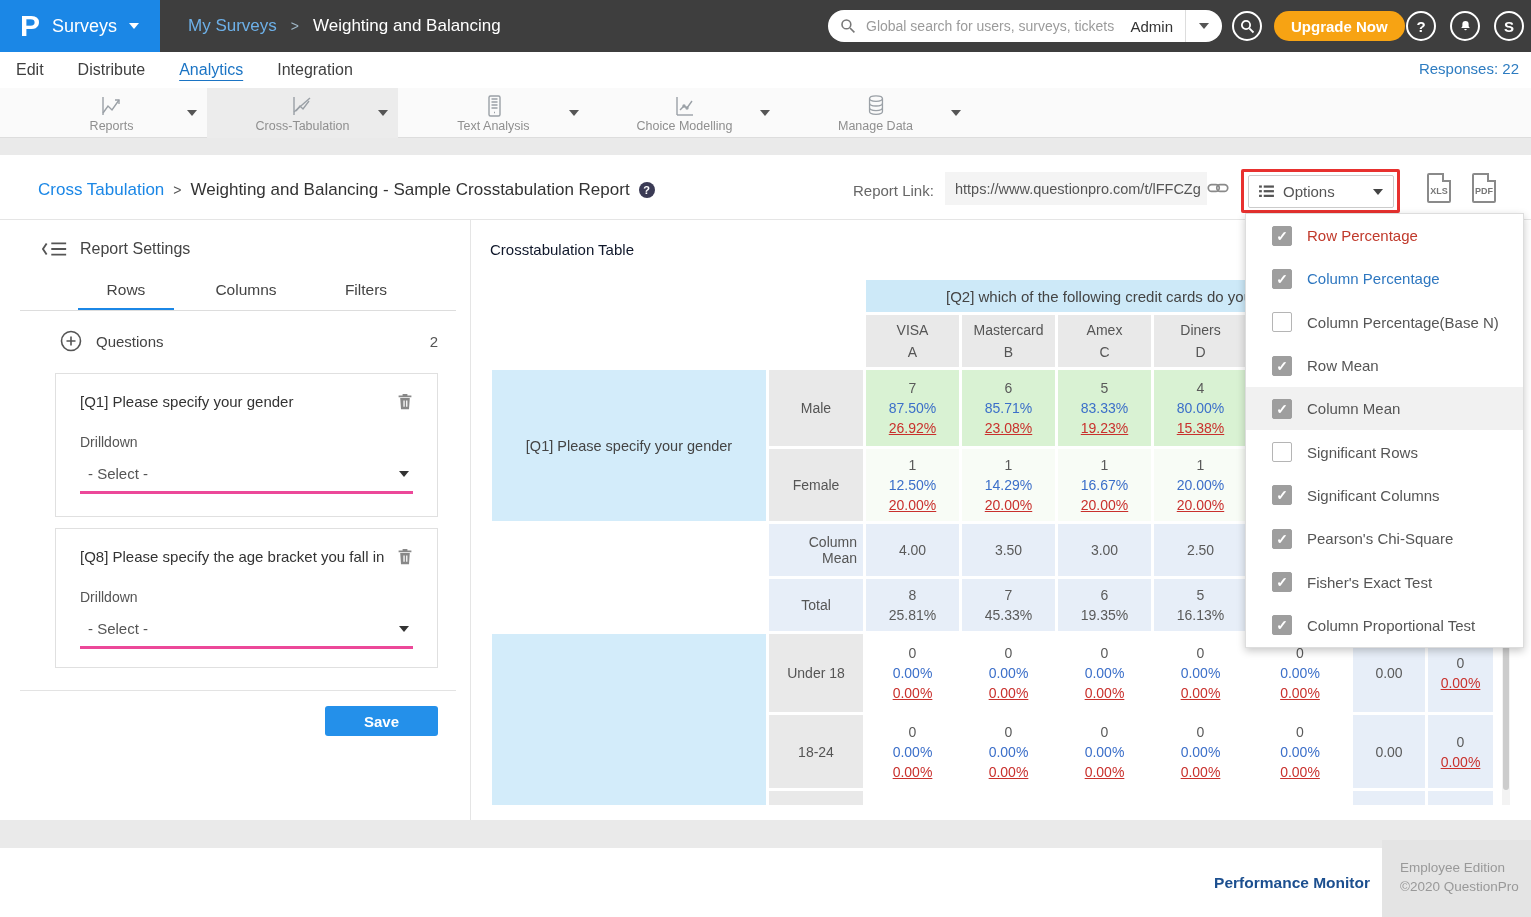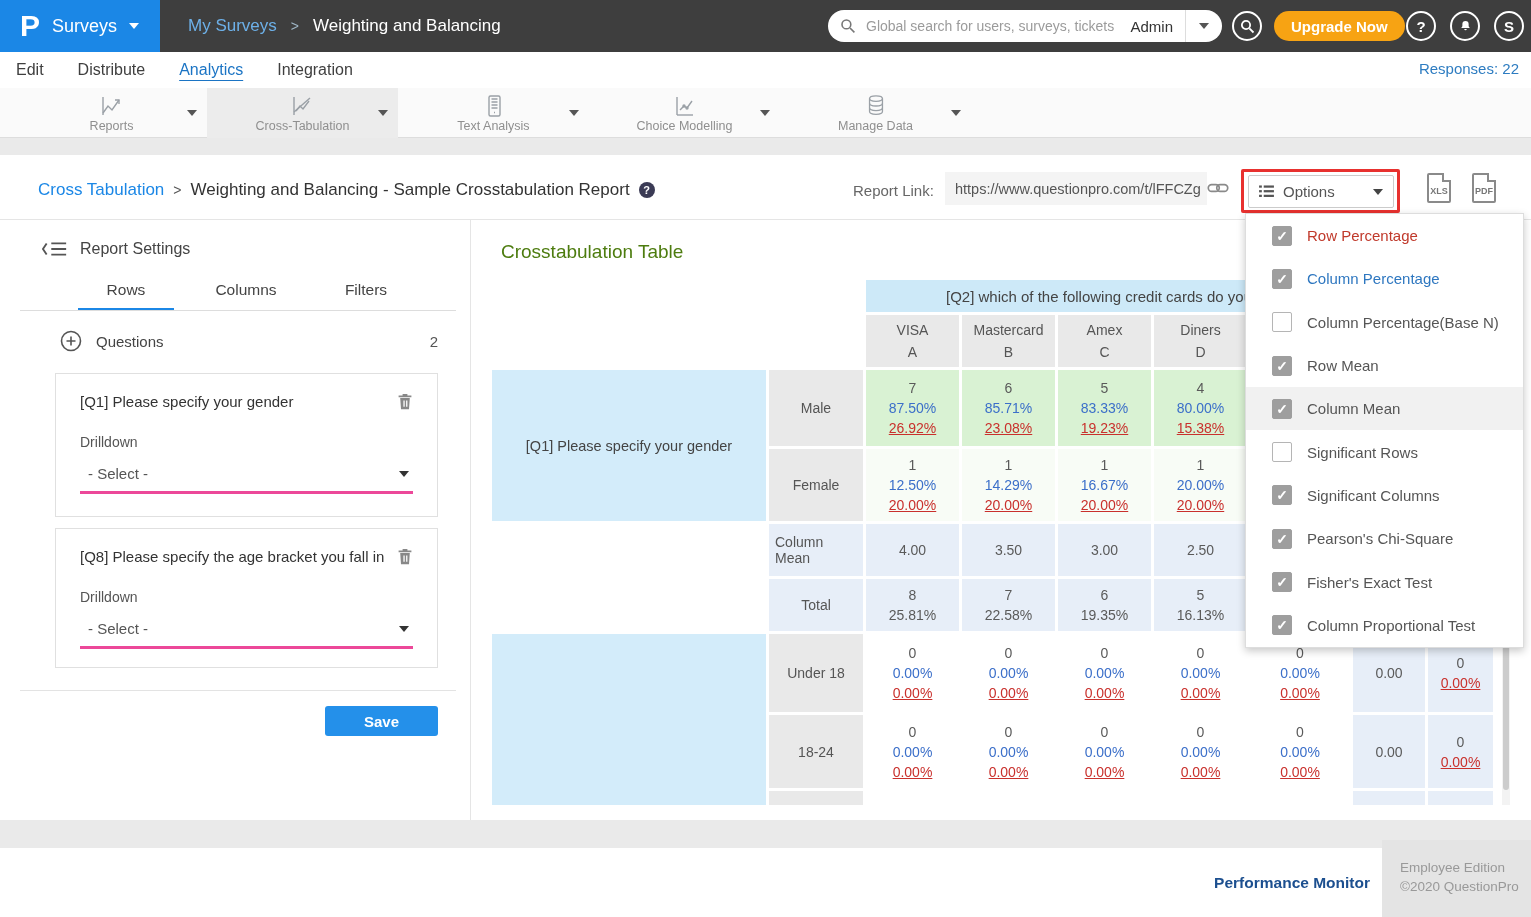--- a/index.html
+++ b/index.html
@@ -71,27 +71,27 @@
   .qcard{position:absolute;left:55px;width:383px;background:#fff;border:1px solid #e0e0e0;box-sizing:border-box;padding:19px 24px 12px;}
   .qc-title{display:flex;align-items:flex-start;font-size:15px;color:#333;}
   .qc-trash{margin-left:auto;cursor:pointer;}
   .qc-drill{margin-top:23px;font-size:14px;color:#555;}
   .qc-select{margin-top:15px;display:flex;align-items:center;justify-content:space-between;border-bottom:3px solid #ec4899;padding:0 4px 9px 8px;font-size:15px;color:#555;cursor:pointer;}
   .qc-select .caret{color:#333;}
   .save-line{position:absolute;left:20px;top:690px;width:436px;height:1px;background:#e3e3e3;}
   .save-btn{position:absolute;left:325px;top:706px;width:113px;height:30px;background:#2490ea;border:none;border-radius:3px;color:#fff;font-size:15px;font-weight:bold;cursor:pointer;font-family:"Liberation Sans",sans-serif;}
 
   
-  .xt-title{position:absolute;left:501px;top:241px;font-size:19px;color:#4d7c0f;}
+  .xt-title{position:absolute;left:490px;top:241px;font-size:15px;color:#0f172a;}
   .xtab{position:absolute;left:492px;top:280px;width:1001px;height:525px;display:grid;grid-template-columns:274px 94px 93px 93px 93px 93px 100px 72px 65px;grid-template-rows:32px 52px 76px 72px 52px 52px 78px 73px 40px;gap:3px;overflow:hidden;}
   .tc{display:flex;flex-direction:column;align-items:center;justify-content:center;gap:4px;font-size:14px;box-sizing:border-box;}
   .banner{background:#cde9f8;color:#444;font-size:15px;flex-direction:row;justify-content:flex-start;padding-left:80px;white-space:nowrap;overflow:visible;}
   .ghead{background:#e9e9e9;color:#555;gap:6px;}
   .qlabel{background:#d3ecfa;color:#444;font-size:14.5px;text-align:center;padding:0 20px;}
-  .rowhead{background:#e9e9e9;color:#555;text-align:left;padding:8px 6px;}
+  .rowhead{background:#e9e9e9;color:#555;text-align:right;padding:8px 6px;}
   .green{background:#d9f2d3;}
   .pale{background:#f8fcf6;}
   .lb{background:#e7eef8;}
   .whitec{background:#fff;}
   .c-n{color:#5a5a5a;}
   .c-blue{color:#3b6fc9;}
   .c-red{color:#c9302c;text-decoration:underline;}
   .vscroll{position:absolute;left:1502px;top:632px;width:8px;height:173px;background:#f3f3f3;}
   .vthumb{position:absolute;left:1px;top:8px;width:6px;height:150px;background:#ccc;border-radius:3px;}
 
@@ -402,21 +402,21 @@
       </div>
     <div class="tc lb" style="grid-column:7;grid-row:5;"></div>
 
     <div class="tc lb rowhead" style="grid-column:2;grid-row:6;background:#e7eef8;">Total</div>
     <div class="tc lb" style="grid-column:3;grid-row:6;">
         <span class="c-n">8</span>
         <span class="c-n">25.81%</span>
       </div>
     <div class="tc lb" style="grid-column:4;grid-row:6;">
         <span class="c-n">7</span>
-        <span class="c-n">22.58%</span>
+        <span class="c-n">45.33%</span>
       </div>
     <div class="tc lb" style="grid-column:5;grid-row:6;">
         <span class="c-n">6</span>
         <span class="c-n">19.35%</span>
       </div>
     <div class="tc lb" style="grid-column:6;grid-row:6;">
         <span class="c-n">5</span>
         <span class="c-n">16.13%</span>
       </div>
     <div class="tc lb" style="grid-column:7;grid-row:6;"></div>

